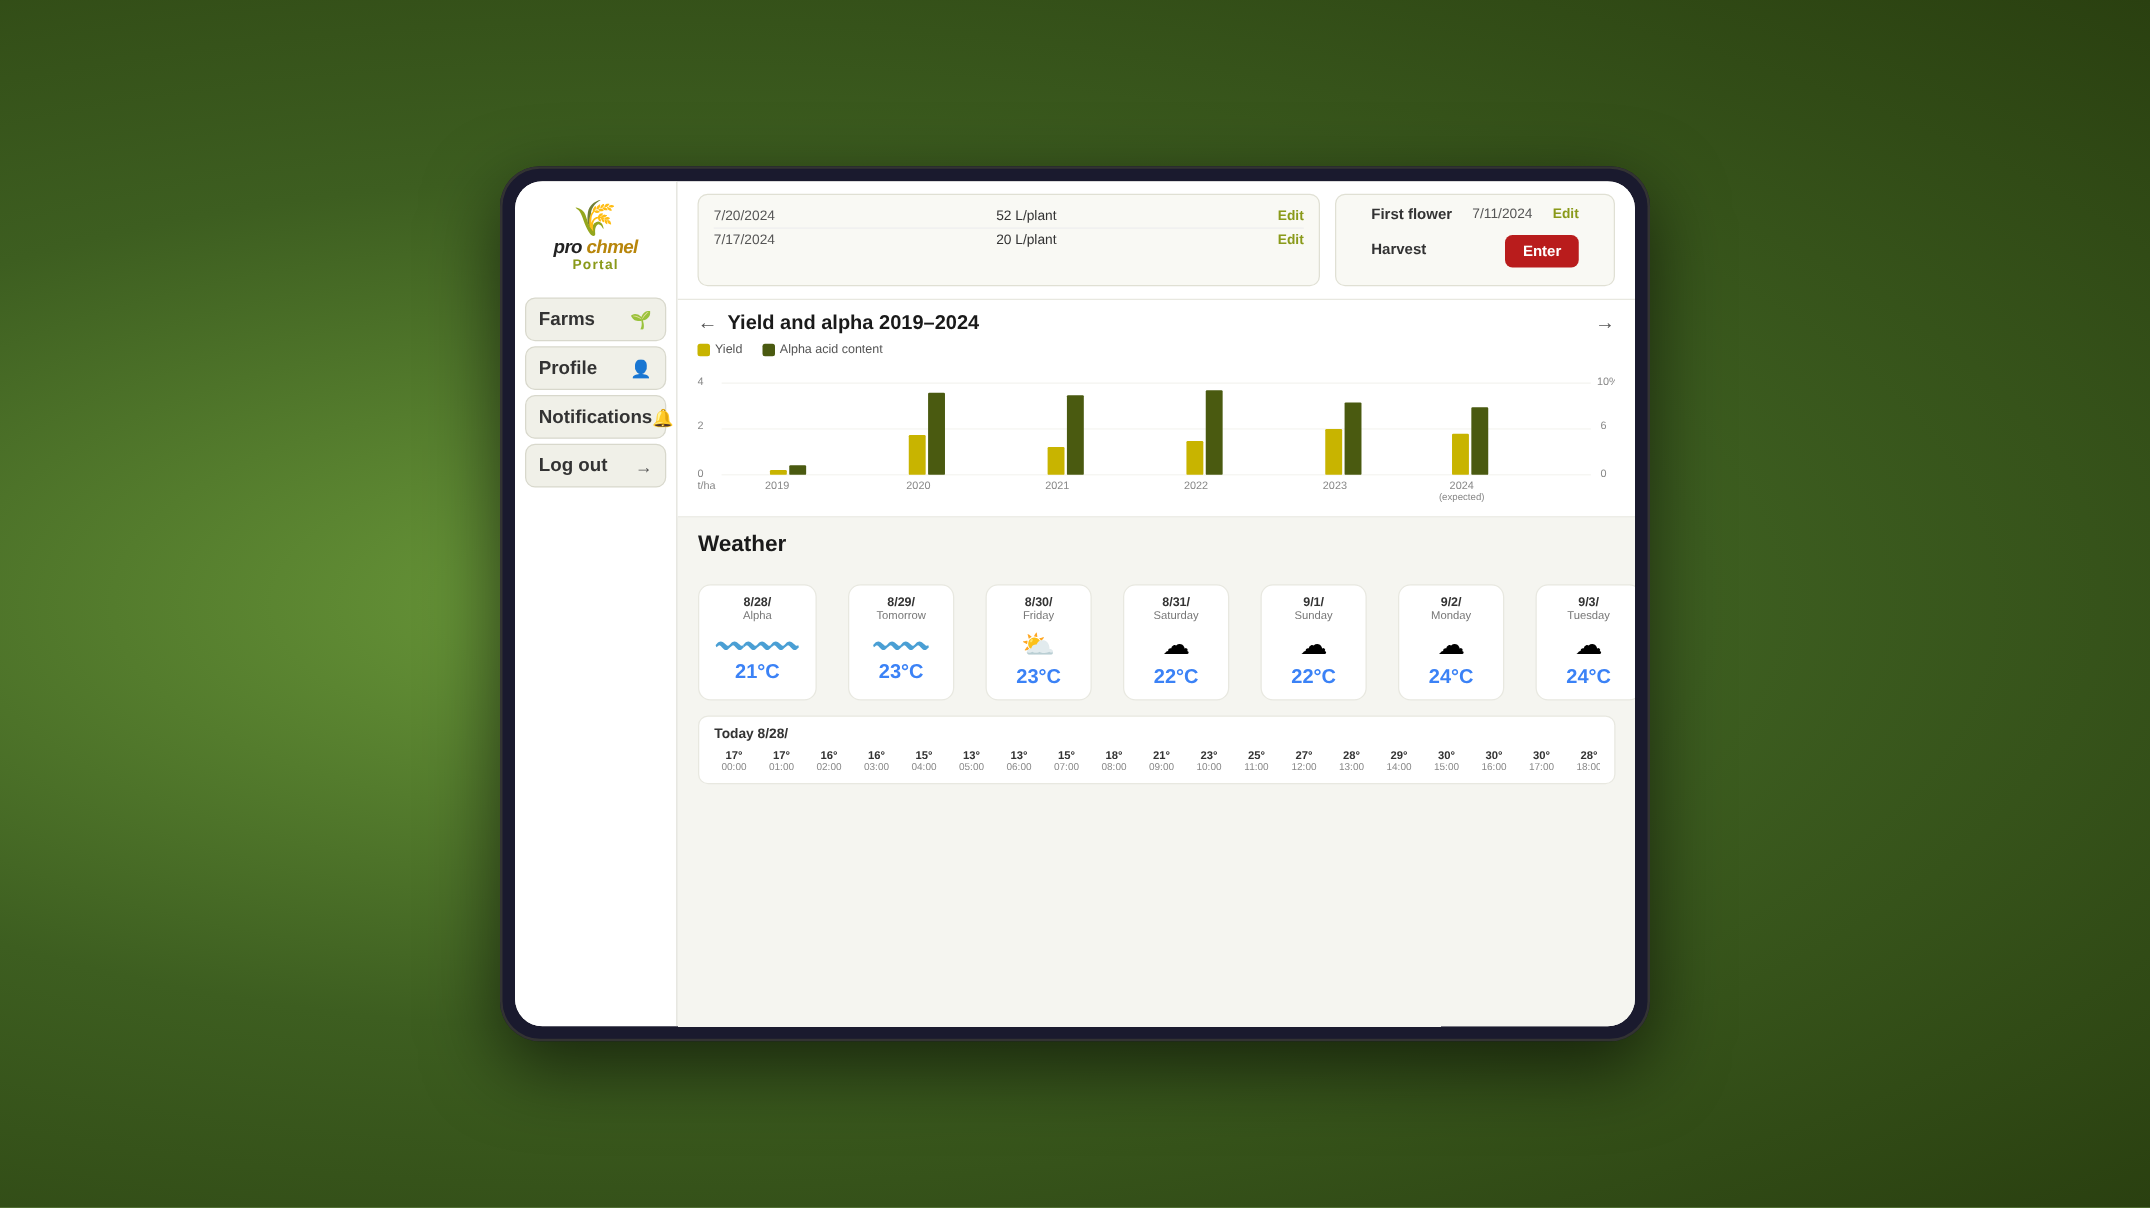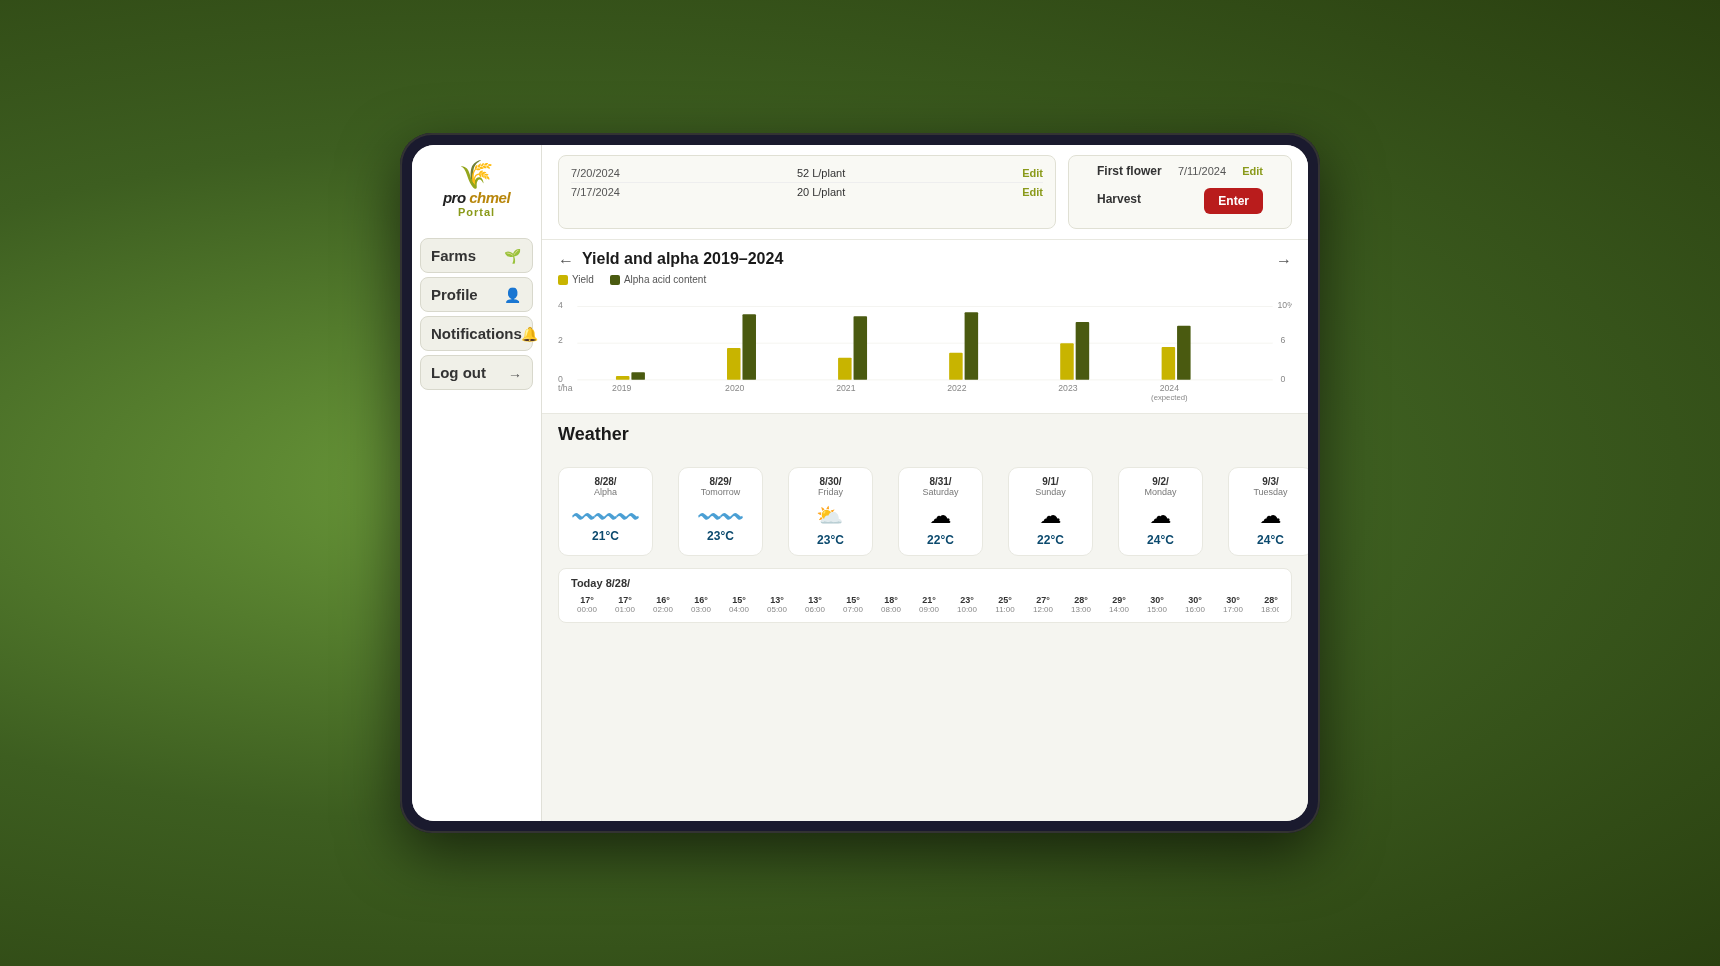--- a/index.html
+++ b/index.html
@@ -250,23 +250,23 @@
     .weather-day {
       font-size: 9px;
       color: #777;
       margin-bottom: 6px;
     }
     .weather-icon {
       font-size: 22px;
       margin: 4px 0;
     }
     .weather-temp {
-      font-size: 12px;
+      font-size: 16px;
       font-weight: 800;
-      color: #0c4a6e;
+      color: #3b82f6;
     }
     .hourly-section {
       background: #fff;
       border-radius: 8px;
       padding: 8px 12px;
       border: 1px solid #e8e8e0;
     }
     .hourly-title {
       font-size: 11px;
       font-weight: 700;

